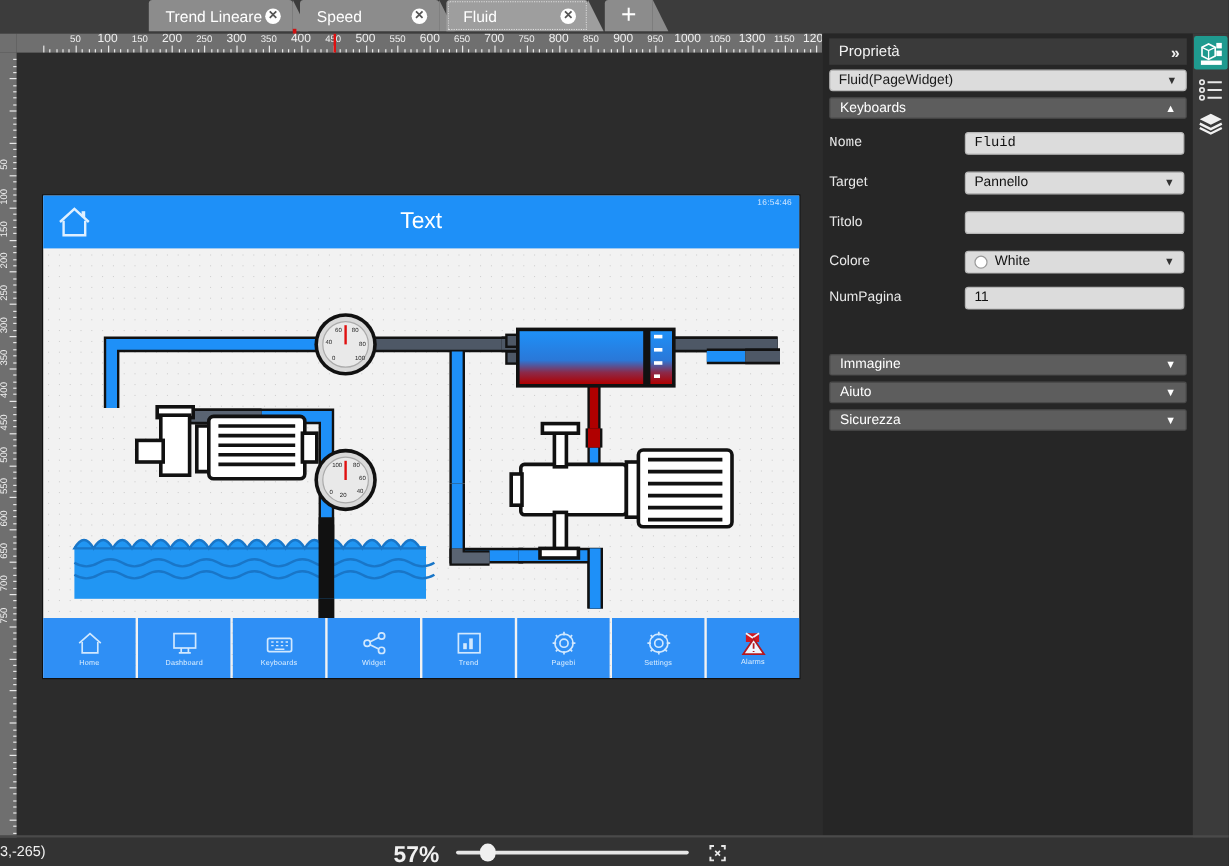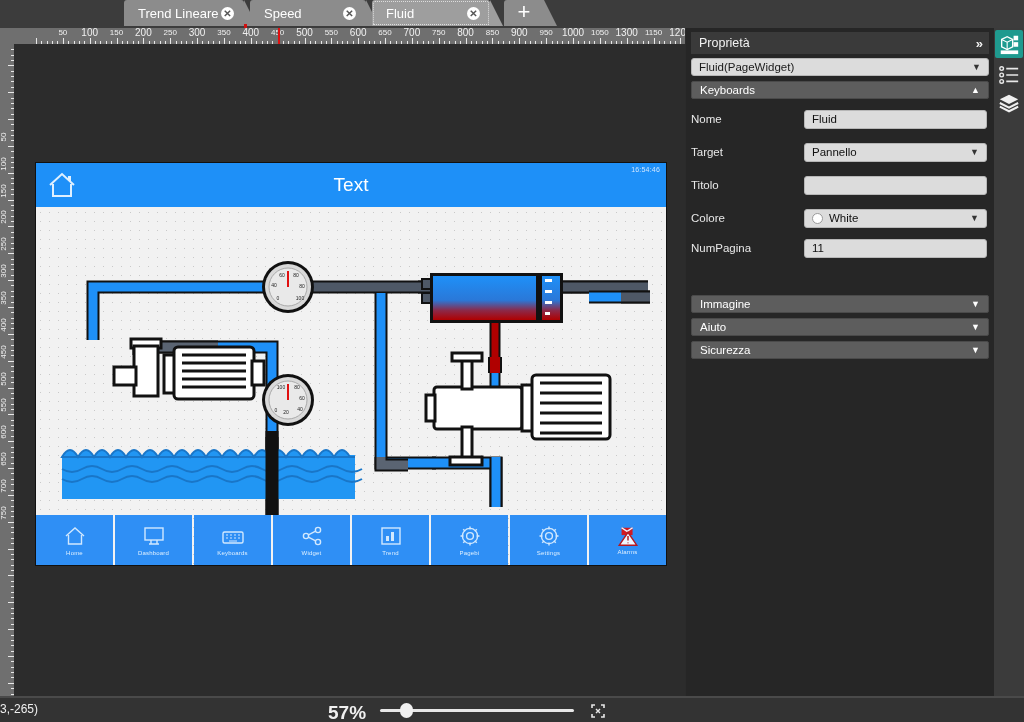--- a/index.html
+++ b/index.html
@@ -791,21 +791,21 @@
     <div class="prop-select">
       <span>Fluid(PageWidget)</span>
       <span class="caret">▼</span>
     </div>
 
     <div class="group-head" style="top:53px;">
       <span>Keyboards</span>
       <span class="caret">▲</span>
     </div>
 
-    <div class="row" style="top:80px;">
+    <div class="row" style="top:80px;font-family:Liberation Mono, monospace;">
       <span class="lbl">Nome</span>
       <span class="ctl-input">
         <span>Fluid</span>
       </span>
     </div>
 
     <div class="row" style="top:113px;">
       <span class="lbl">Target</span>
       <span class="ctl-select">
         <span>Pannello</span>

